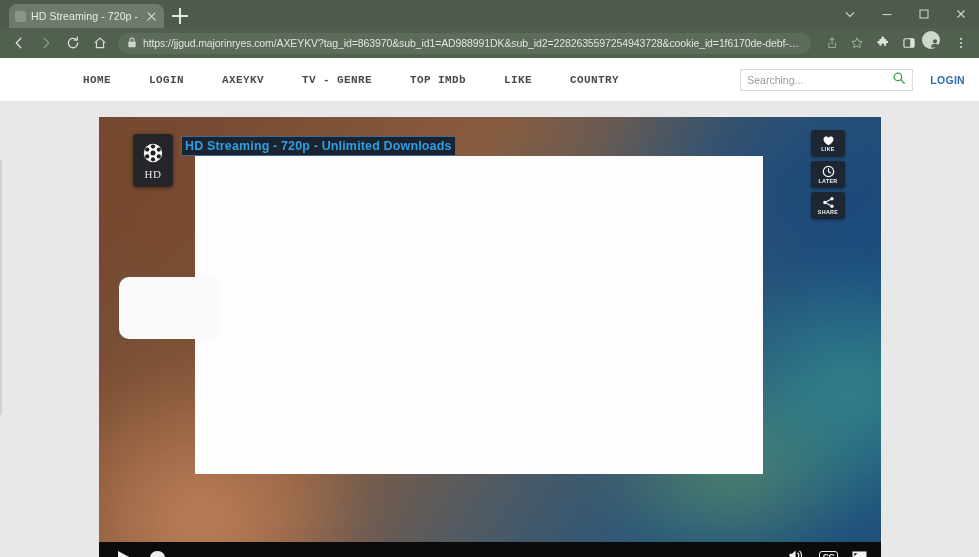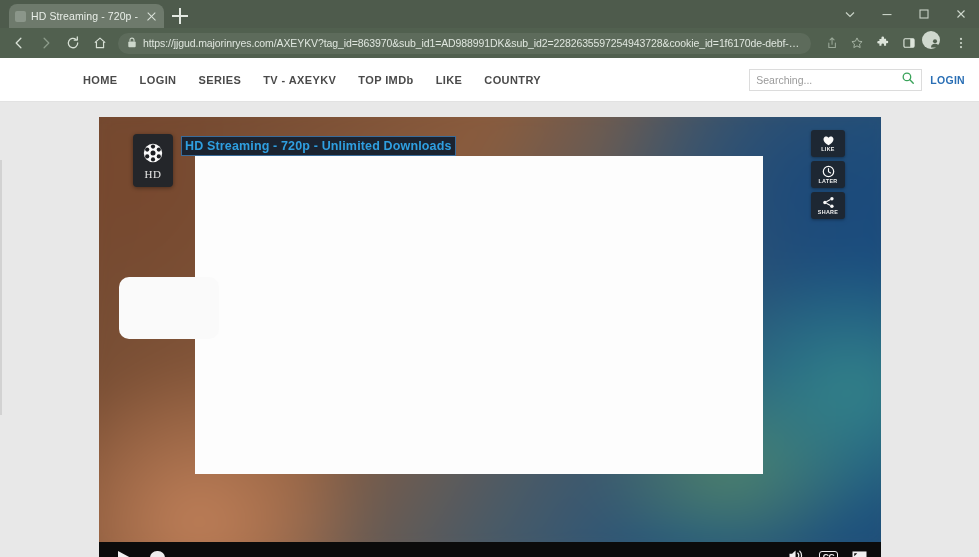--- a/index.html
+++ b/index.html
@@ -78,28 +78,28 @@
   
   .page{
     position:absolute; top:58px; left:0; width:979px; height:499px;
     background:#e8e8e8; overflow:hidden;
   }
   .site-header{
     position:absolute; top:0; left:0; width:979px; height:44px;
     background:#ffffff; border-bottom:1px solid #e2e2e2;
     display:flex; align-items:center;
   }
-  .nav{ display:flex; align-items:center; gap:0; margin-left:72px; }
+  .nav{ display:flex; align-items:center; gap:16px; margin-left:72px;font-family:Liberation Mono, monospace; }
   .nav a{
     font-size:11px; font-weight:bold; color:#4a4a4a; letter-spacing:.4px;
     text-decoration:none; padding:0 11px; white-space:nowrap;
   }
   .header-right{
     position:absolute; right:14px; top:0; height:44px;
-    display:flex; align-items:center; gap:8px;
+    display:flex; align-items:center; gap:17px;
   }
   .searchbox{
     width:173px; height:22px; border:1px solid #dcdcdc; background:#fff;
     display:flex; align-items:center; padding:0 6px;
   }
   .searchbox input{
     border:0; outline:0; font-size:10.5px; color:#8a8a8a; width:100%;
     font-family:"Liberation Sans", sans-serif; background:transparent;
   }
   .searchbox input::placeholder{ color:#9a9a9a; }
@@ -318,22 +318,22 @@
   </div>
 
   <div class="page">
 
     <div class="gutter-line"></div>
 
     <div class="site-header">
       <nav class="nav">
         <a href="#">HOME</a>
         <a href="#">LOGIN</a>
-        <a href="#">SERIES</a>
-        <a href="#">TV - AXEYKV</a>
+        <a href="#">AXEYKV</a>
+        <a href="#">TV - GENRE</a>
         <a href="#">TOP IMDb</a>
         <a href="#">LIKE</a>
         <a href="#">COUNTRY</a>
       </nav>
 
       <div class="header-right">
         <div class="searchbox">
           <input type="text" placeholder="Searching..." style="">
           <span>
             <svg width="14" height="14" viewBox="0 0 16 16">

